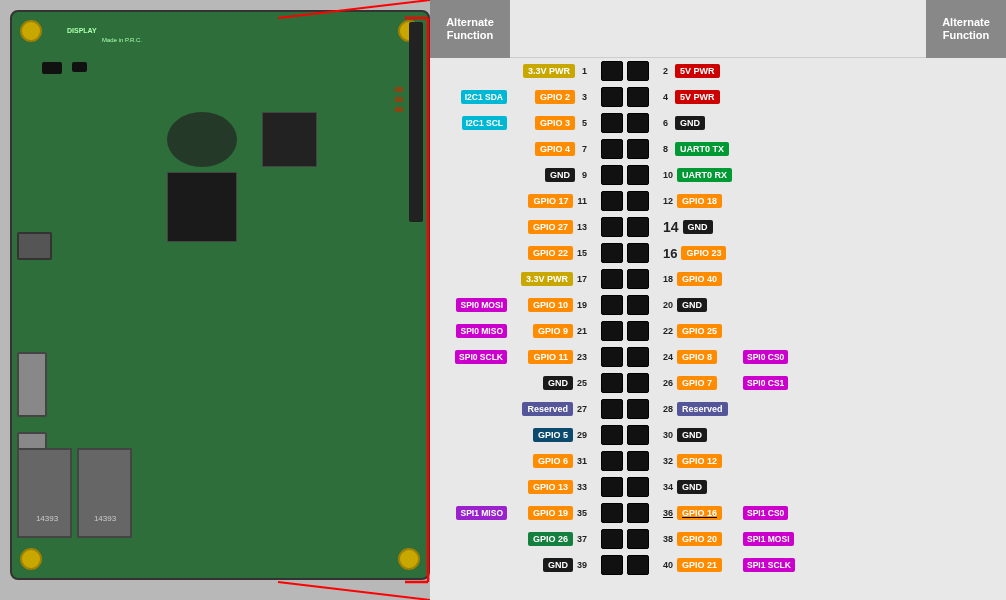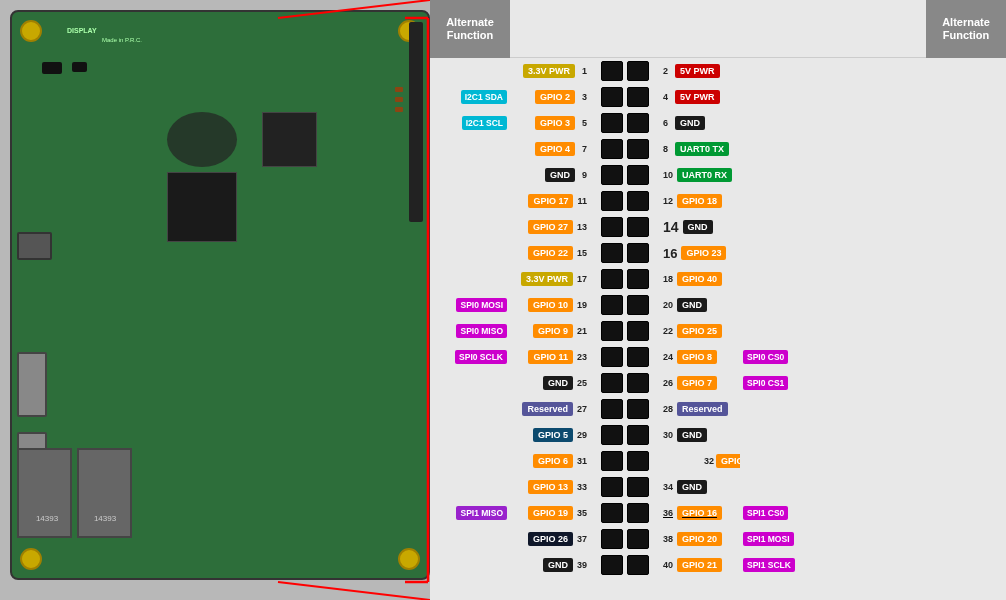--- a/index.html
+++ b/index.html
@@ -382,21 +382,21 @@
         </div>
         <div style="height: 26px; display: flex; align-items: center; justify-content: flex-end; padding-right: 4px;">
           <span class="pin-label" style="background-color: rgb(255, 140, 0); font-size: 9px;">GPIO 13</span>
           <span class="pin-number" style="font-size: 9px; font-weight: bold; min-width: 16px; text-align: right; color: rgb(34, 34, 34);">33</span>
         </div>
         <div style="height: 26px; display: flex; align-items: center; justify-content: flex-end; padding-right: 4px;">
           <span class="pin-label" style="background-color: rgb(255, 140, 0); font-size: 9px;">GPIO 19</span>
           <span class="pin-number" style="font-size: 9px; font-weight: bold; min-width: 16px; text-align: right; color: rgb(34, 34, 34);">35</span>
         </div>
         <div style="height: 26px; display: flex; align-items: center; justify-content: flex-end; padding-right: 4px;">
-          <span class="pin-label" style="background-color: #0f172a; font-size: 9px;">GPIO 26</span>
+          <span class="pin-label" style="background-color: #15803d; font-size: 9px;">GPIO 26</span>
           <span class="pin-number" style="font-size: 9px; font-weight: bold; min-width: 16px; text-align: right; color: rgb(34, 34, 34);">37</span>
         </div>
         <div style="height: 26px; display: flex; align-items: center; justify-content: flex-end; padding-right: 4px;">
           <span class="pin-label" style="background-color: rgb(26, 26, 26); font-size: 9px;">GND</span>
           <span class="pin-number" style="font-size: 9px; font-weight: bold; min-width: 16px; text-align: right; color: rgb(34, 34, 34);">39</span>
         </div>
       </div>
 
     <div class="gpio-center" id="gpio-center-col" style="width:60px;">
     <div class="center-pair" style="height: 26px; display: flex; align-items: center; justify-content: center;">
@@ -535,21 +535,21 @@
           <span class="pin-label" style="background-color: rgb(255, 140, 0); font-size: 9px;">GPIO 7</span>
         </div>
         <div style="height: 26px; display: flex; align-items: center; justify-content: flex-start; padding-left: 4px;">
           <span class="pin-number" style="font-size: 9px; font-weight: bold; min-width: 16px; text-align: left; color: rgb(34, 34, 34);">28</span>
           <span class="pin-label" style="background-color: rgb(85, 85, 153); font-size: 9px;">Reserved</span>
         </div>
         <div style="height: 26px; display: flex; align-items: center; justify-content: flex-start; padding-left: 4px;">
           <span class="pin-number" style="font-size: 9px; font-weight: bold; min-width: 16px; text-align: left; color: rgb(34, 34, 34);">30</span>
           <span class="pin-label" style="background-color: rgb(26, 26, 26); font-size: 9px;">GND</span>
         </div>
-        <div style="height: 26px; display: flex; align-items: center; justify-content: flex-start; padding-left: 4px; margin-left: 41px;">
+        <div style="height: 26px; display: flex; align-items: center; justify-content: flex-start; padding-left: 4px;">
           <span class="pin-number" style="font-size: 9px; font-weight: bold; min-width: 16px; text-align: left; color: rgb(34, 34, 34);">32</span>
           <span class="pin-label" style="background-color: rgb(255, 140, 0); font-size: 9px;">GPIO 12</span>
         </div>
         <div style="height: 26px; display: flex; align-items: center; justify-content: flex-start; padding-left: 4px;">
           <span class="pin-number" style="font-size: 9px; font-weight: bold; min-width: 16px; text-align: left; color: rgb(34, 34, 34);">34</span>
           <span class="pin-label" style="background-color: rgb(26, 26, 26); font-size: 9px;">GND</span>
         </div>
         <div style="height: 26px; display: flex; align-items: center; justify-content: flex-start; padding-left: 4px; text-decoration: underline;">
           <span class="pin-number" style="font-size: 9px; font-weight: bold; min-width: 16px; text-align: left; color: rgb(34, 34, 34);">36</span>
           <span class="pin-label" style="background-color: rgb(255, 140, 0); font-size: 9px;">GPIO 16</span>

